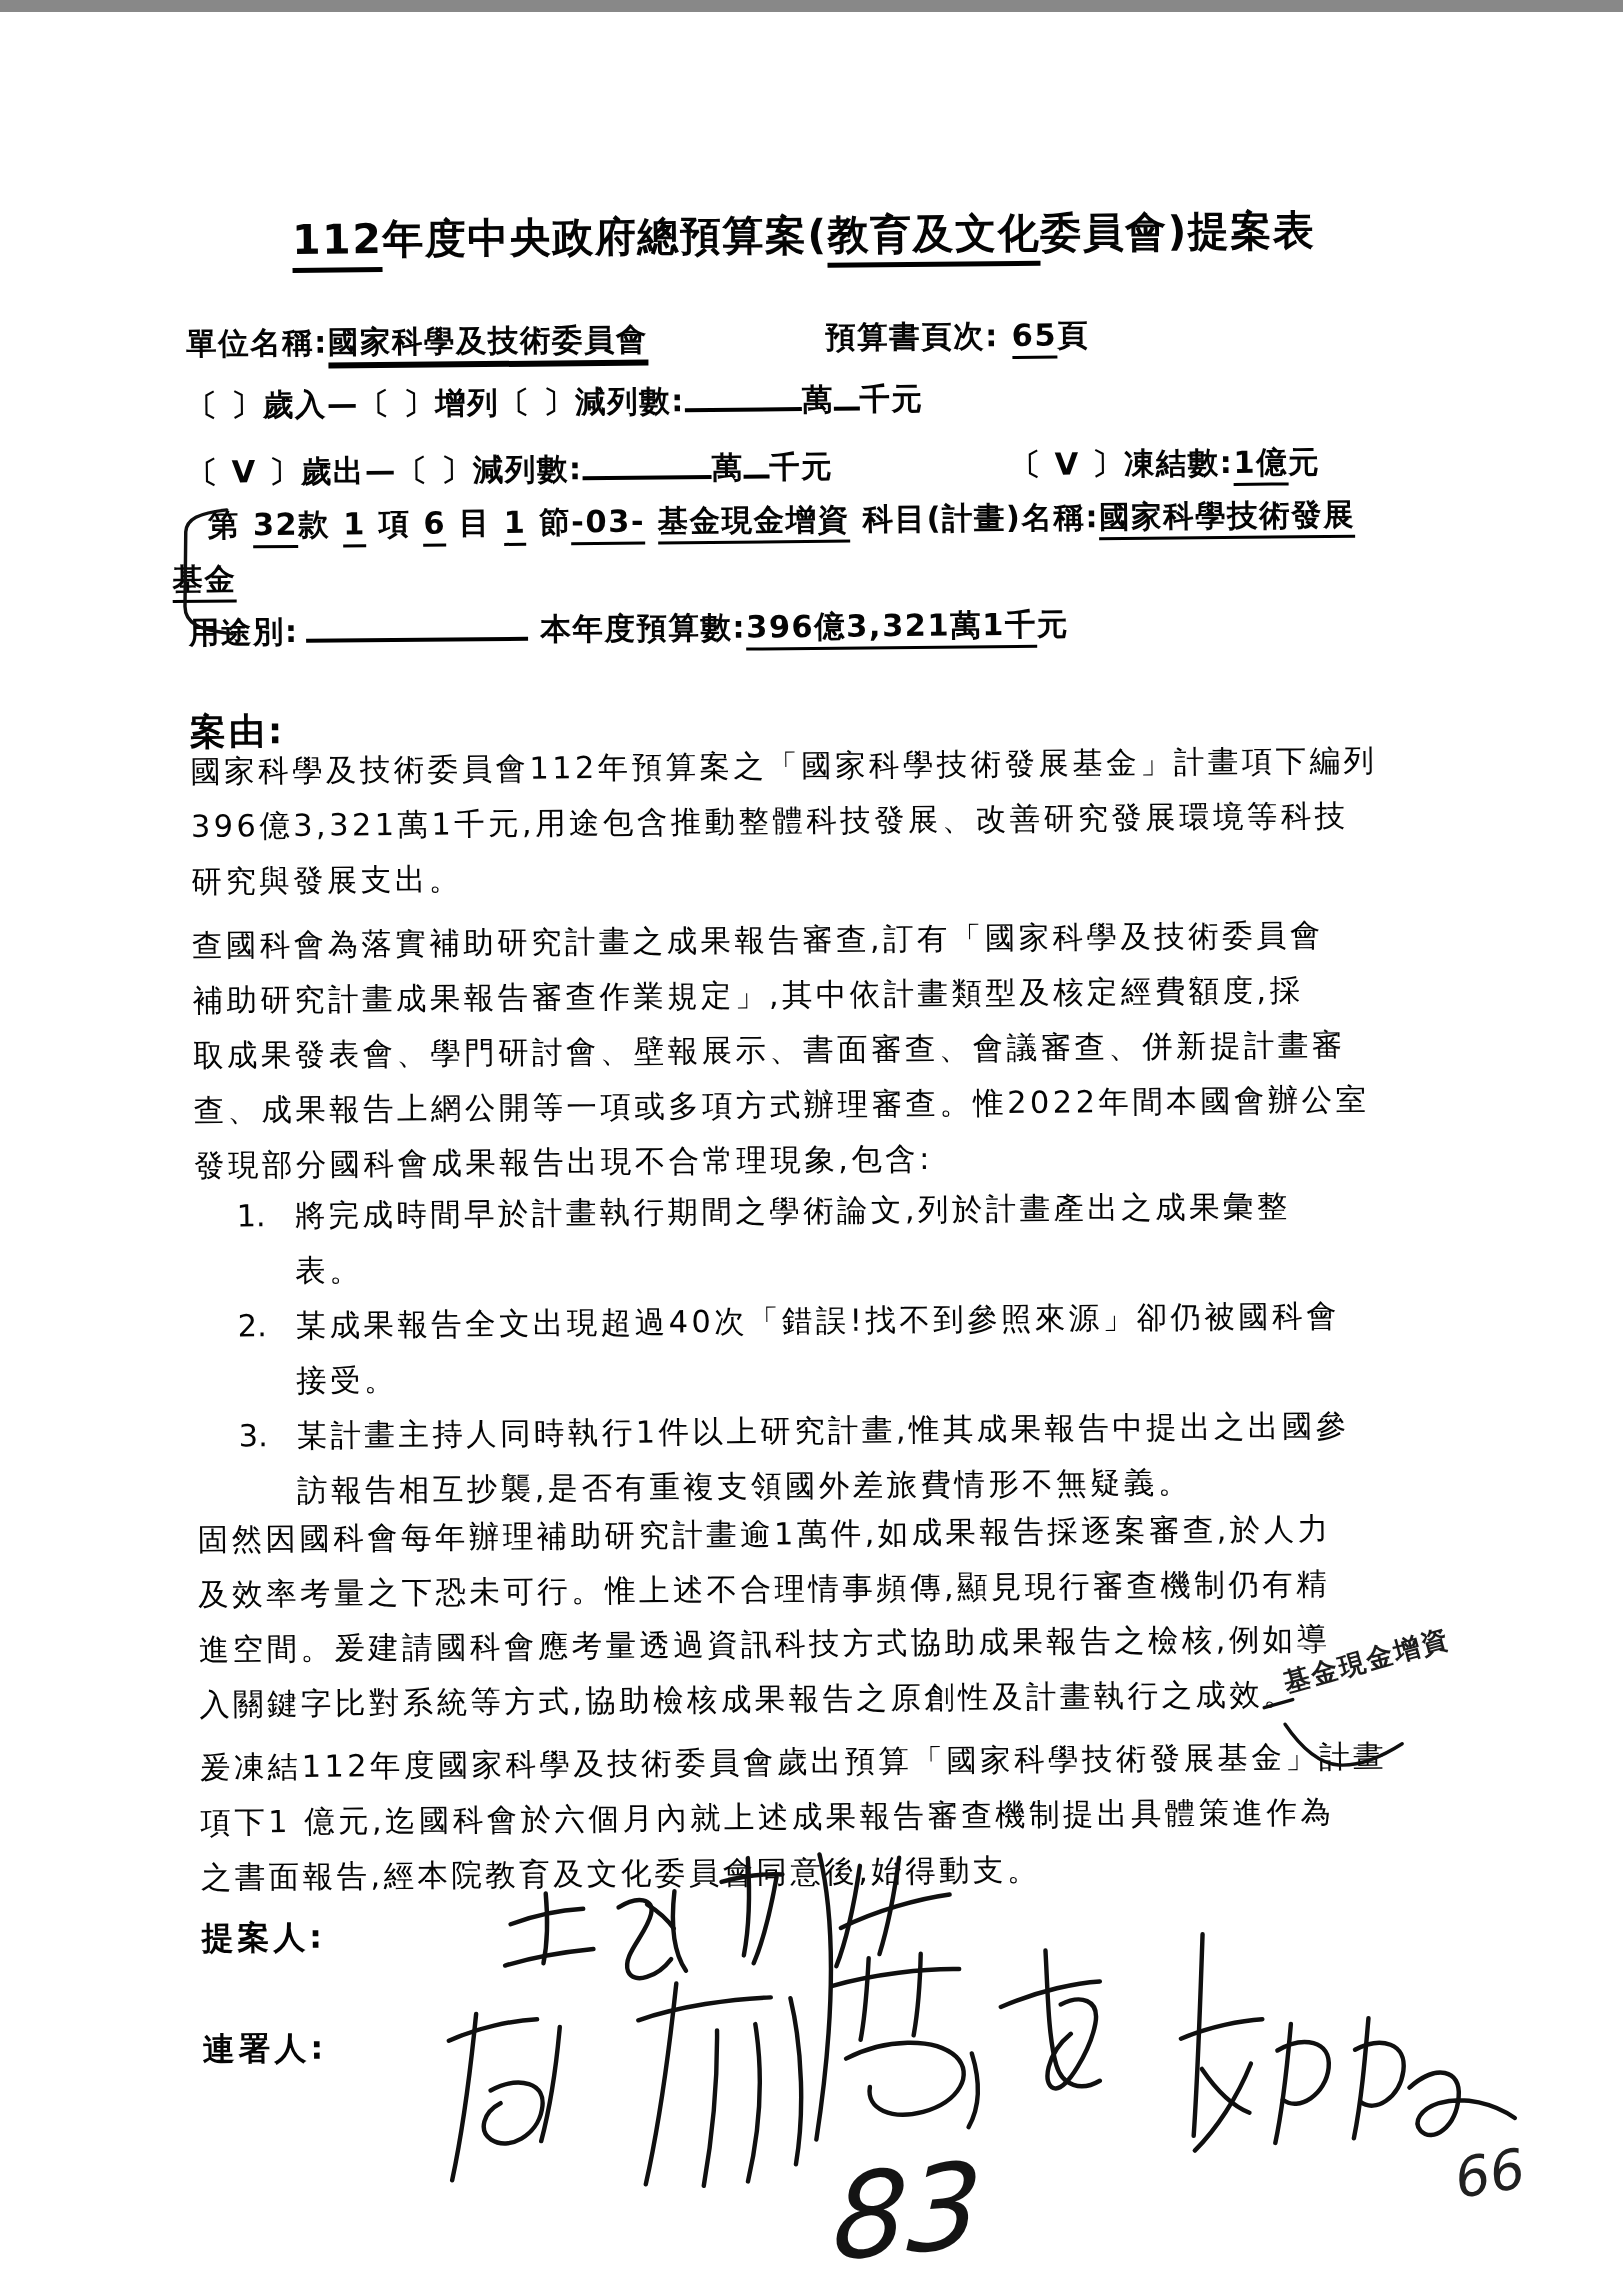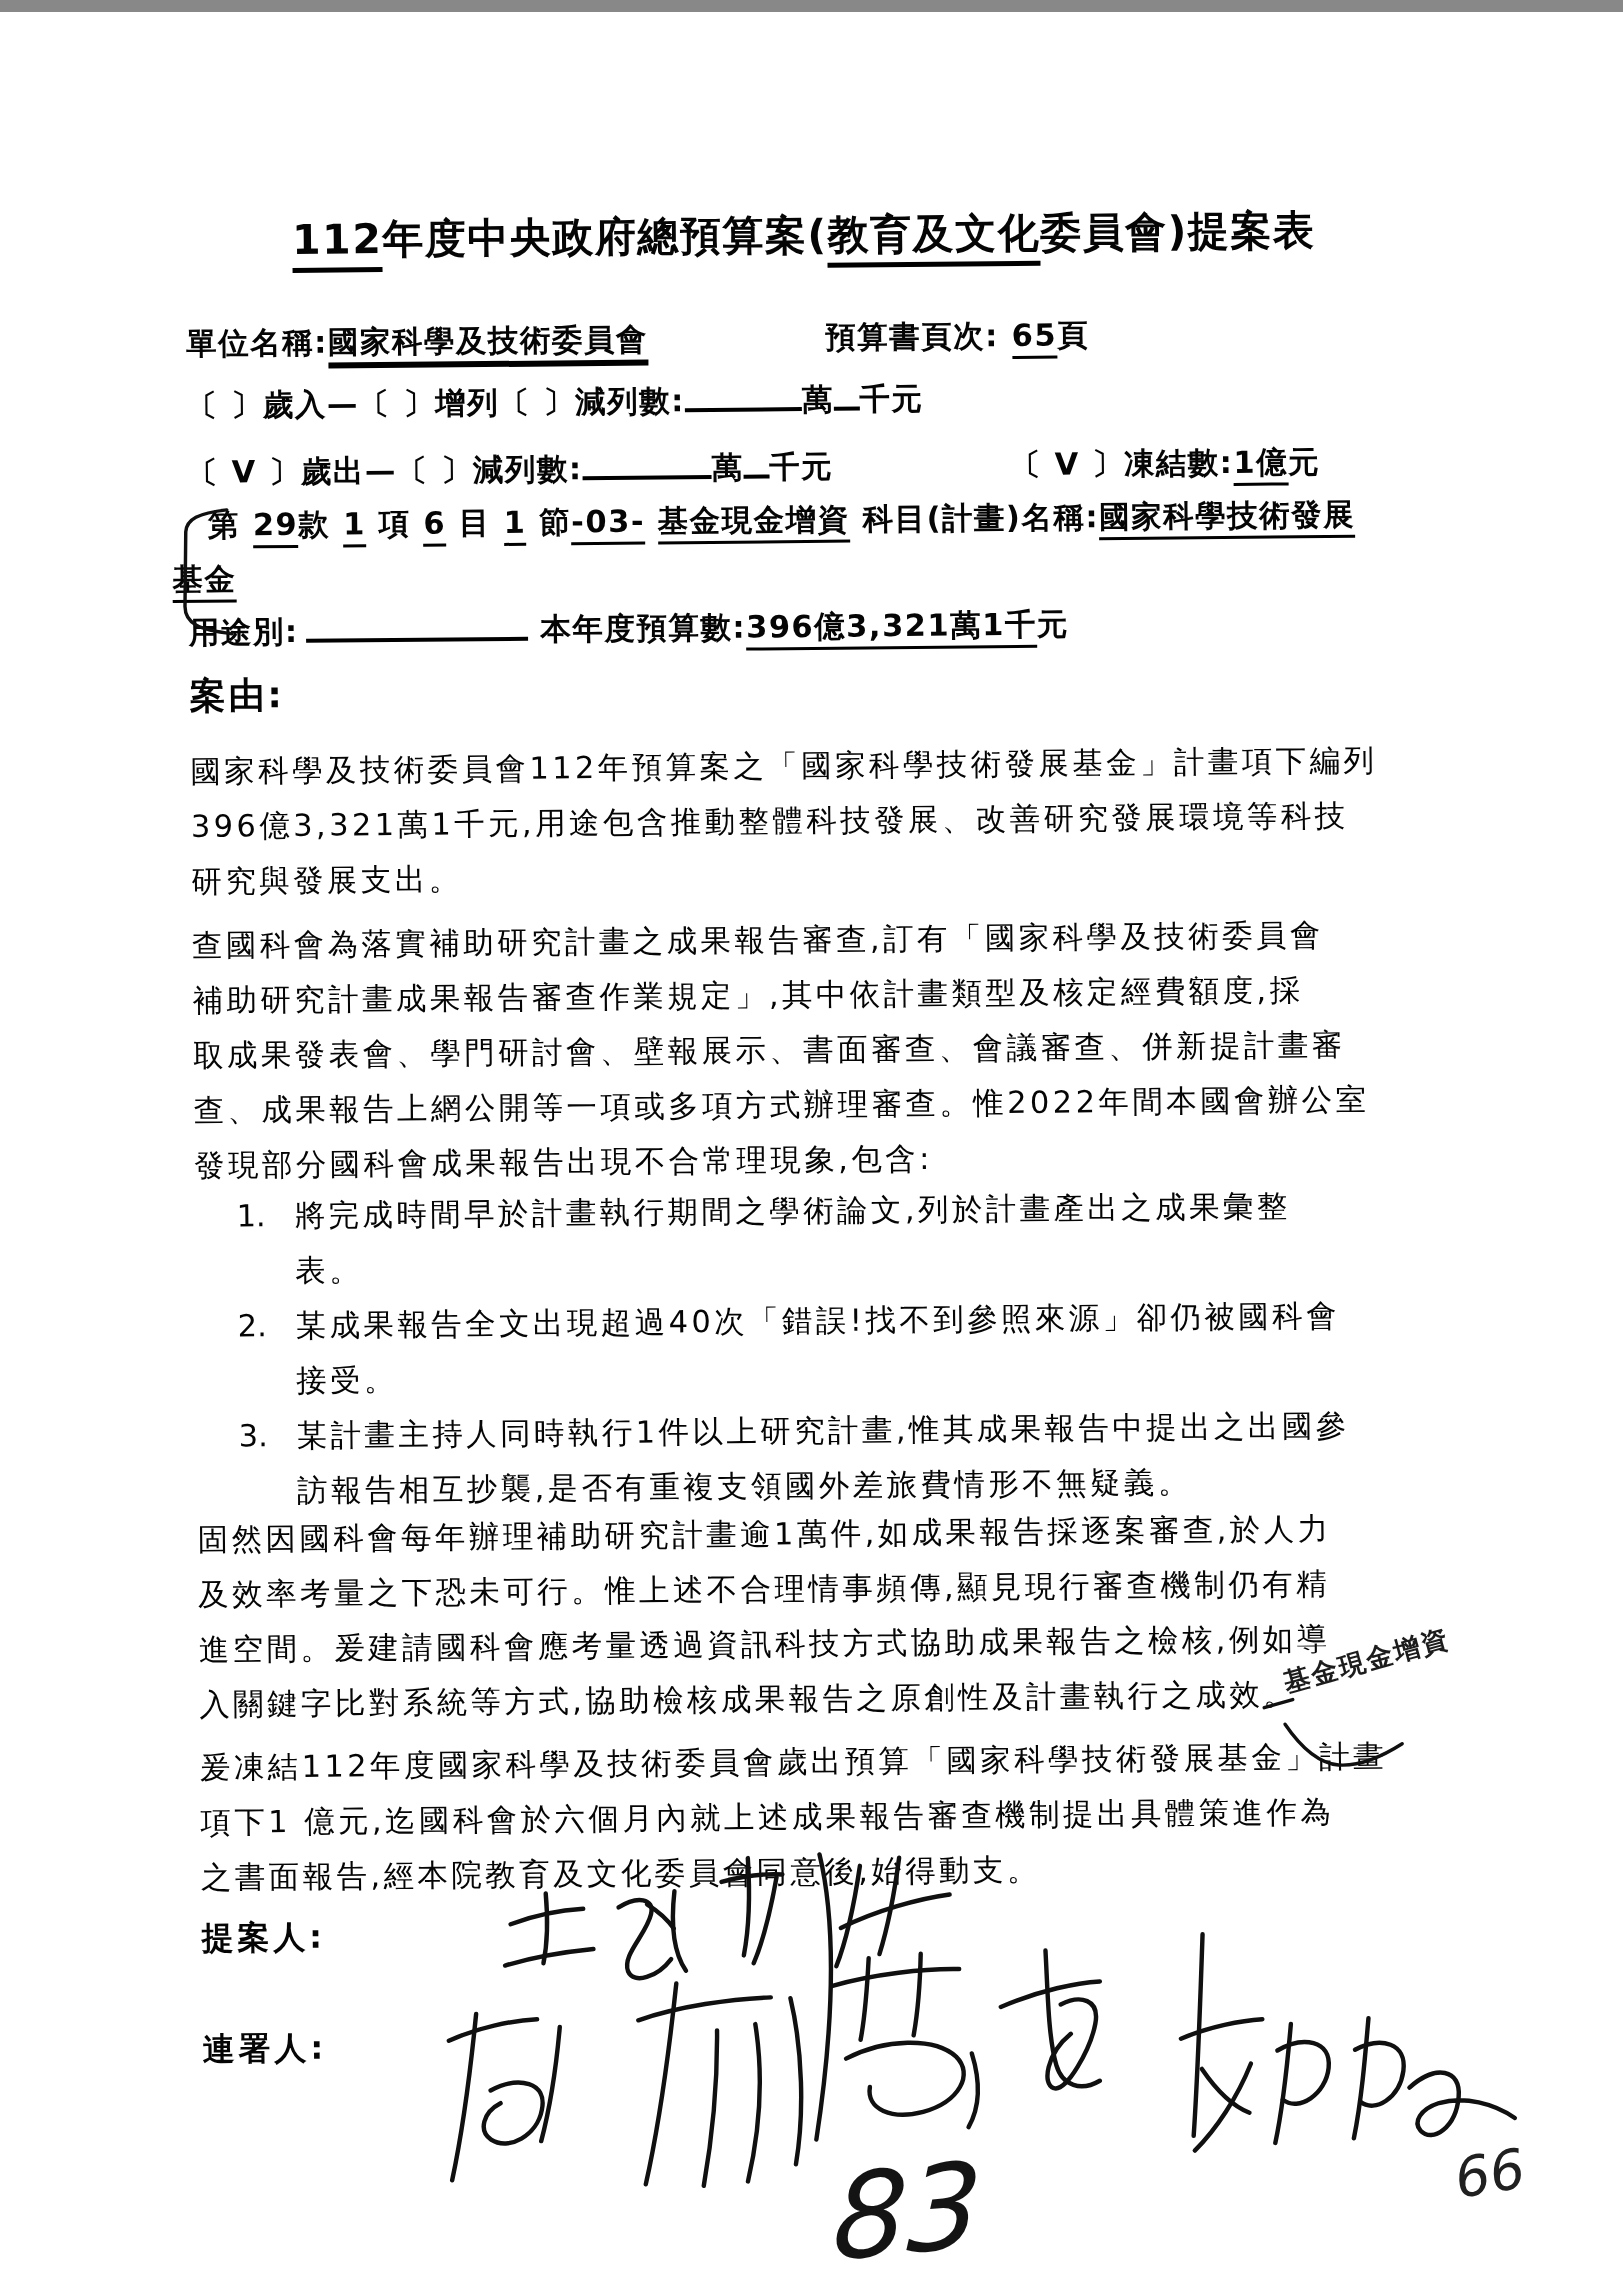--- a/index.html
+++ b/index.html
@@ -54,30 +54,30 @@
     </div>
 
     <div class="abs hdr" style="top:435px;left:193px;">
       <span>〔 V 〕歲出—〔 〕減列數:</span><span class="blank" style="width:129px;"></span><span>萬</span><span class="blank" style="width:25.6px;"></span><span>千元</span>
     </div>
     <div class="abs hdr" style="top:435px;left:1016px;">
       <span>〔 V 〕凍結數:</span><span class="u">1億</span><span>元</span>
     </div>
 
     <div class="abs hdr" style="top:488px;left:213px;">
-      <span>第</span><span class="gap u">29</span><span>款</span><span class="gap u">1</span><span class="gap">項</span><span class="gap u">6</span><span class="gap">目</span><span class="gap u">1</span><span class="gap">節</span><span class="u">-03-</span><span class="gap u">基金現金增資</span><span class="gap">科目(計畫)名稱:</span><span class="u">國家科學技術發展</span>
+      <span>第</span><span class="gap u">32</span><span>款</span><span class="gap u">1</span><span class="gap">項</span><span class="gap u">6</span><span class="gap">目</span><span class="gap u">1</span><span class="gap">節</span><span class="u">-03-</span><span class="gap u">基金現金增資</span><span class="gap">科目(計畫)名稱:</span><span class="u">國家科學技術發展</span>
     </div>
     <div class="abs hdr" style="top:542px;left:177px;">
       <span class="u">基金</span>
     </div>
     <div class="abs hdr" style="top:595px;left:193px;">
       <span>用途別:</span><span class="blank" style="width:222px;margin-left:6.9px;"></span><span class="gap">本年度預算數:</span><span class="u">396億3,321萬1千</span><span>元</span>
     </div>
 
-    <div class="abs caselabel" style="top:654px;left:193px;">案由:</div>
+    <div class="abs caselabel" style="top:690px;left:193px;">案由:</div>
 
     <div class="abs body" style="top:726px;left:193px;">
       <div class="line">國家科學及技術委員會112年預算案之「國家科學技術發展基金」計畫項下編列</div>
       <div class="line">396億3,321萬1千元,用途包含推動整體科技發展、改善研究發展環境等科技</div>
       <div class="line">研究與發展支出。</div>
     </div>
 
     <div class="abs body" style="top:900px;left:193px;">
       <div class="line">查國科會為落實補助研究計畫之成果報告審查,訂有「國家科學及技術委員會</div>
       <div class="line">補助研究計畫成果報告審查作業規定」,其中依計畫類型及核定經費額度,採</div>

